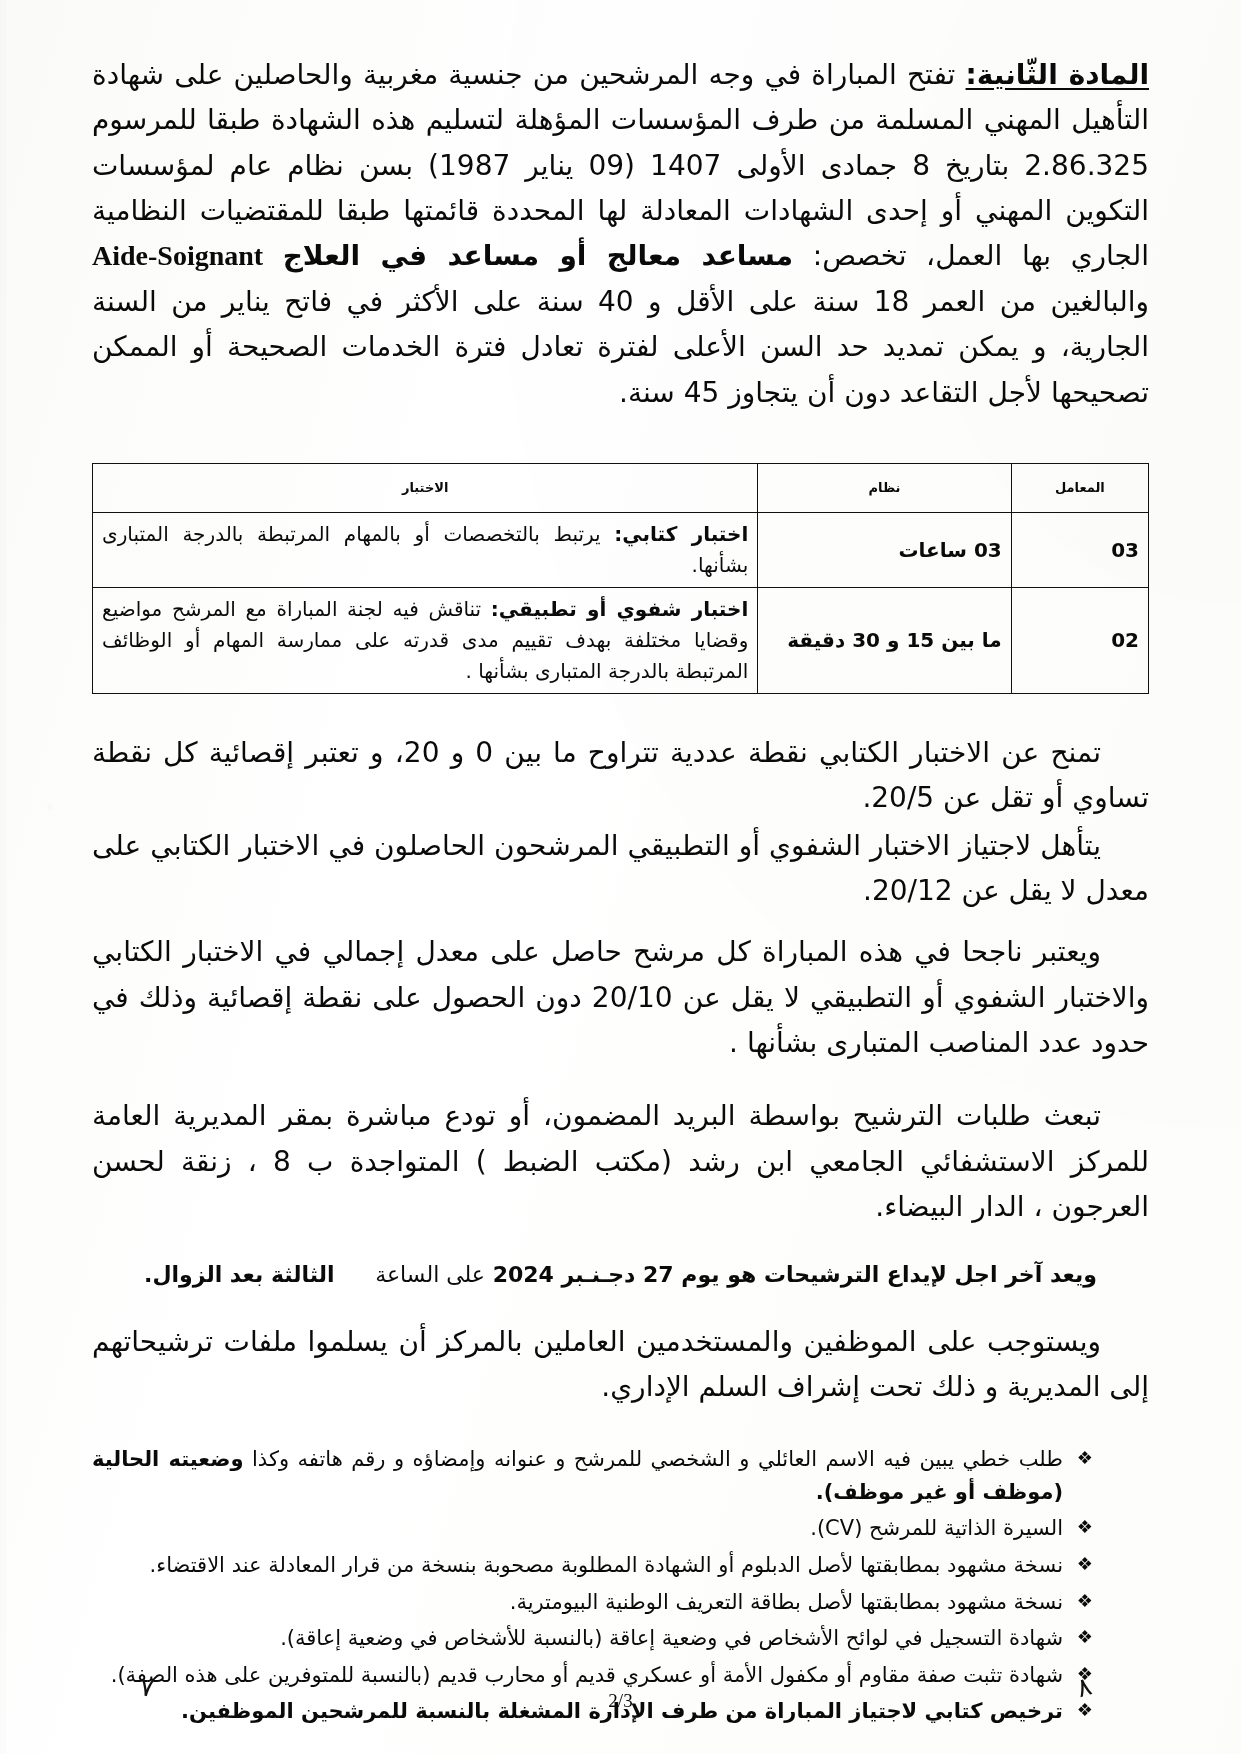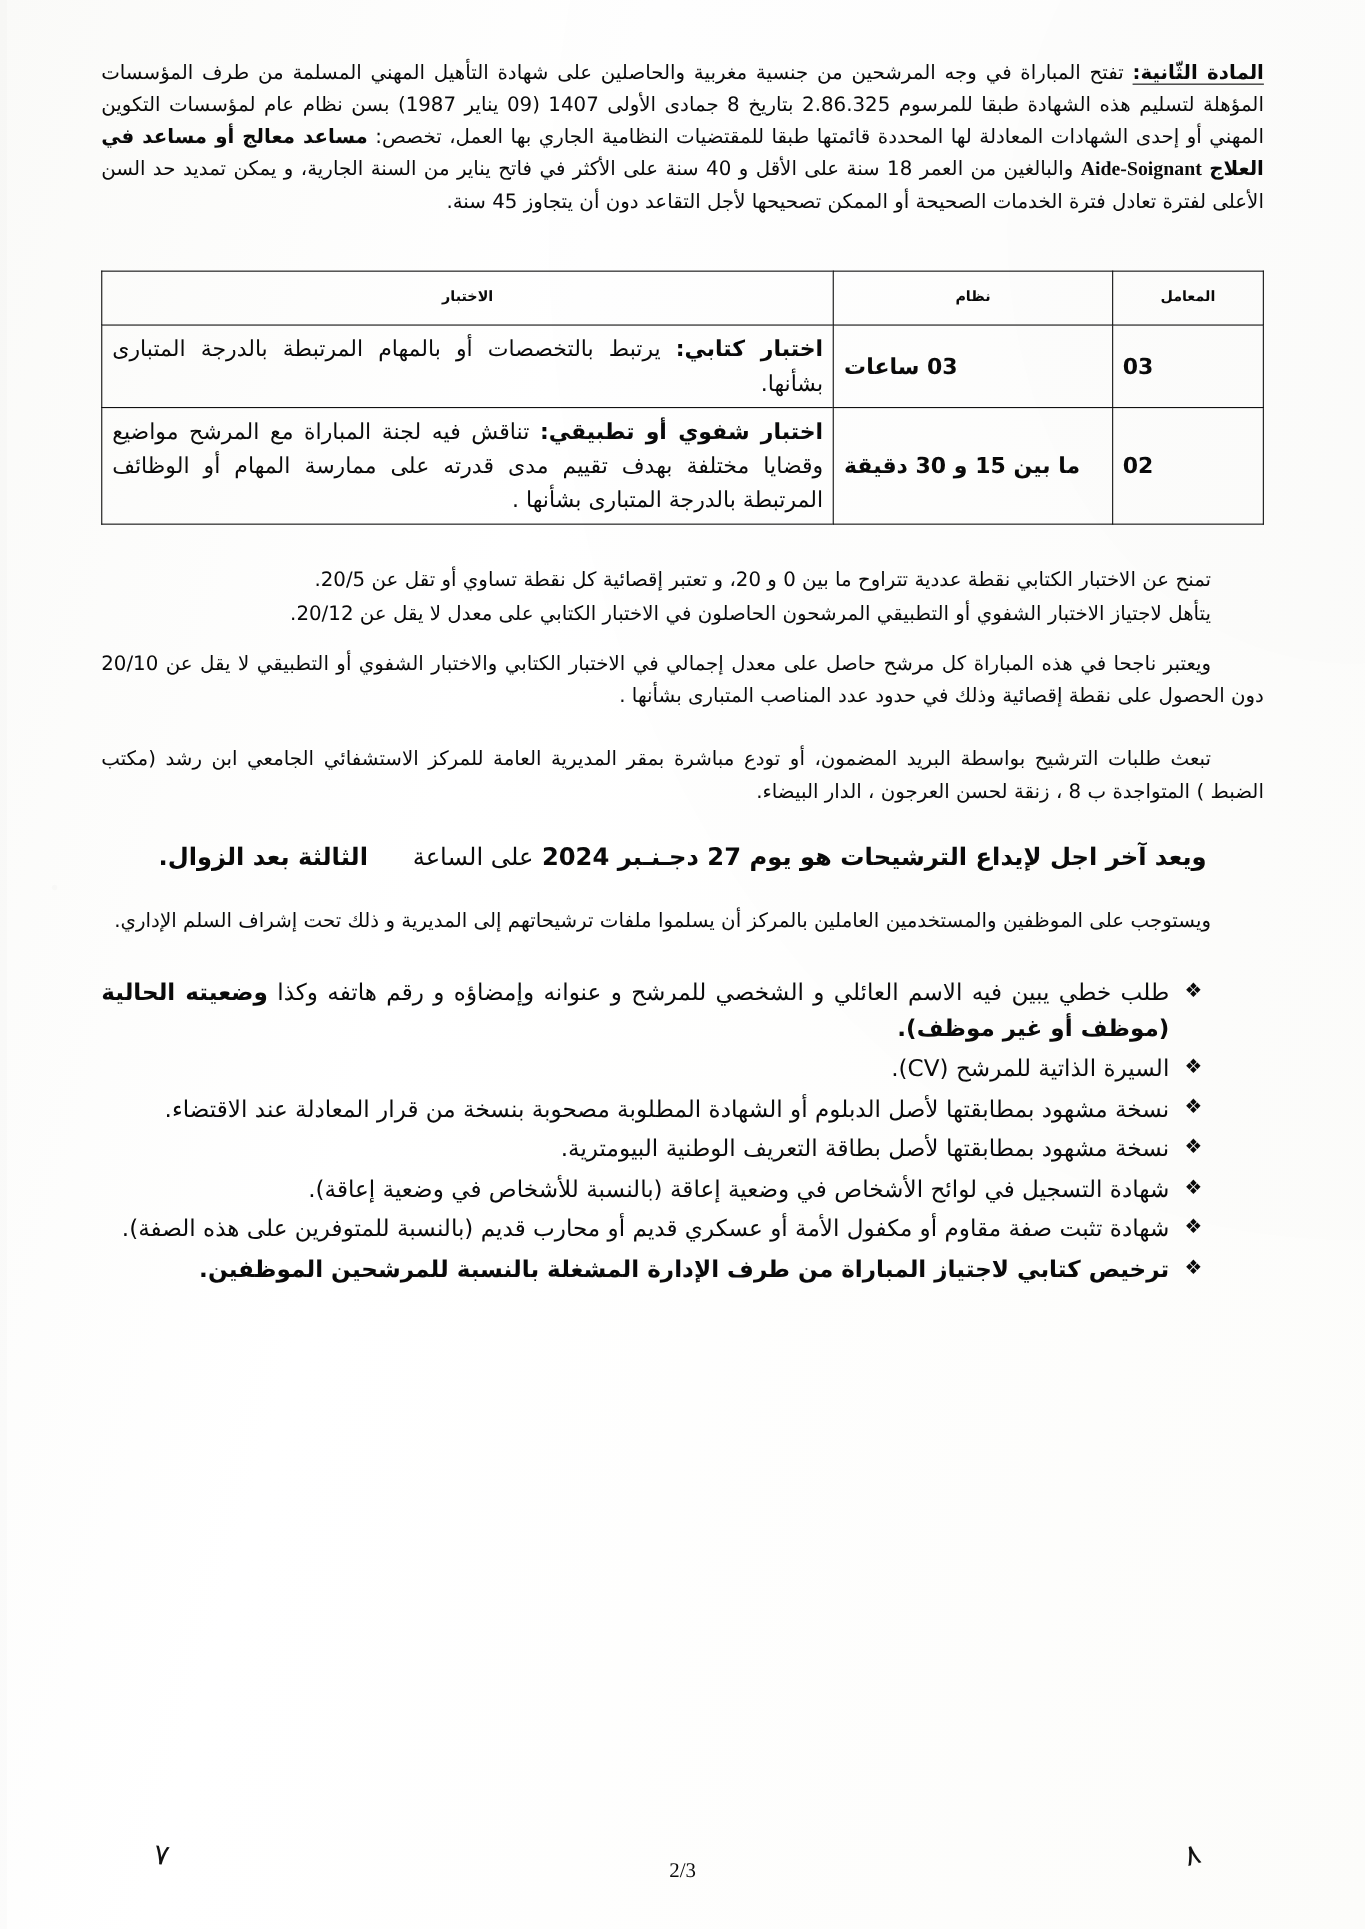--- a/index.html
+++ b/index.html
@@ -41,21 +41,21 @@
     left: 92px;
     direction: rtl;
     text-align: justify;
   }
 
   p, li, td, th, div.txt {
     margin: 0;
   }
 
   .para {
-    font-size: 18px;
+    font-size: 28px;
     line-height: 1.62;
     text-align: justify;
     text-justify: inter-word;
     margin-bottom: 2px;
   }
   .para.indent { text-indent: 48px; }
   .b { font-weight: bold; }
   .u-head {
     font-weight: bold;
     text-decoration: underline;
@@ -92,21 +92,21 @@
   th.col-time   { width: 24%; }
   th.col-coef   { width: 13%; }
 
   td.cell-test {
     text-align: justify;
     line-height: 1.55;
     font-size: 20.5px;
     padding: 12px 10px 14px 10px;
   }
   td.cell-time, td.cell-coef {
-    text-align: left;
+    text-align: right;
     font-weight: bold;
     font-size: 21px;
   }
   .lbl { font-weight: bold; }
 
   
   ul.docs {
     list-style: none;
     margin: 6px 0 0 0;
     padding: 0 56px 0 0;

